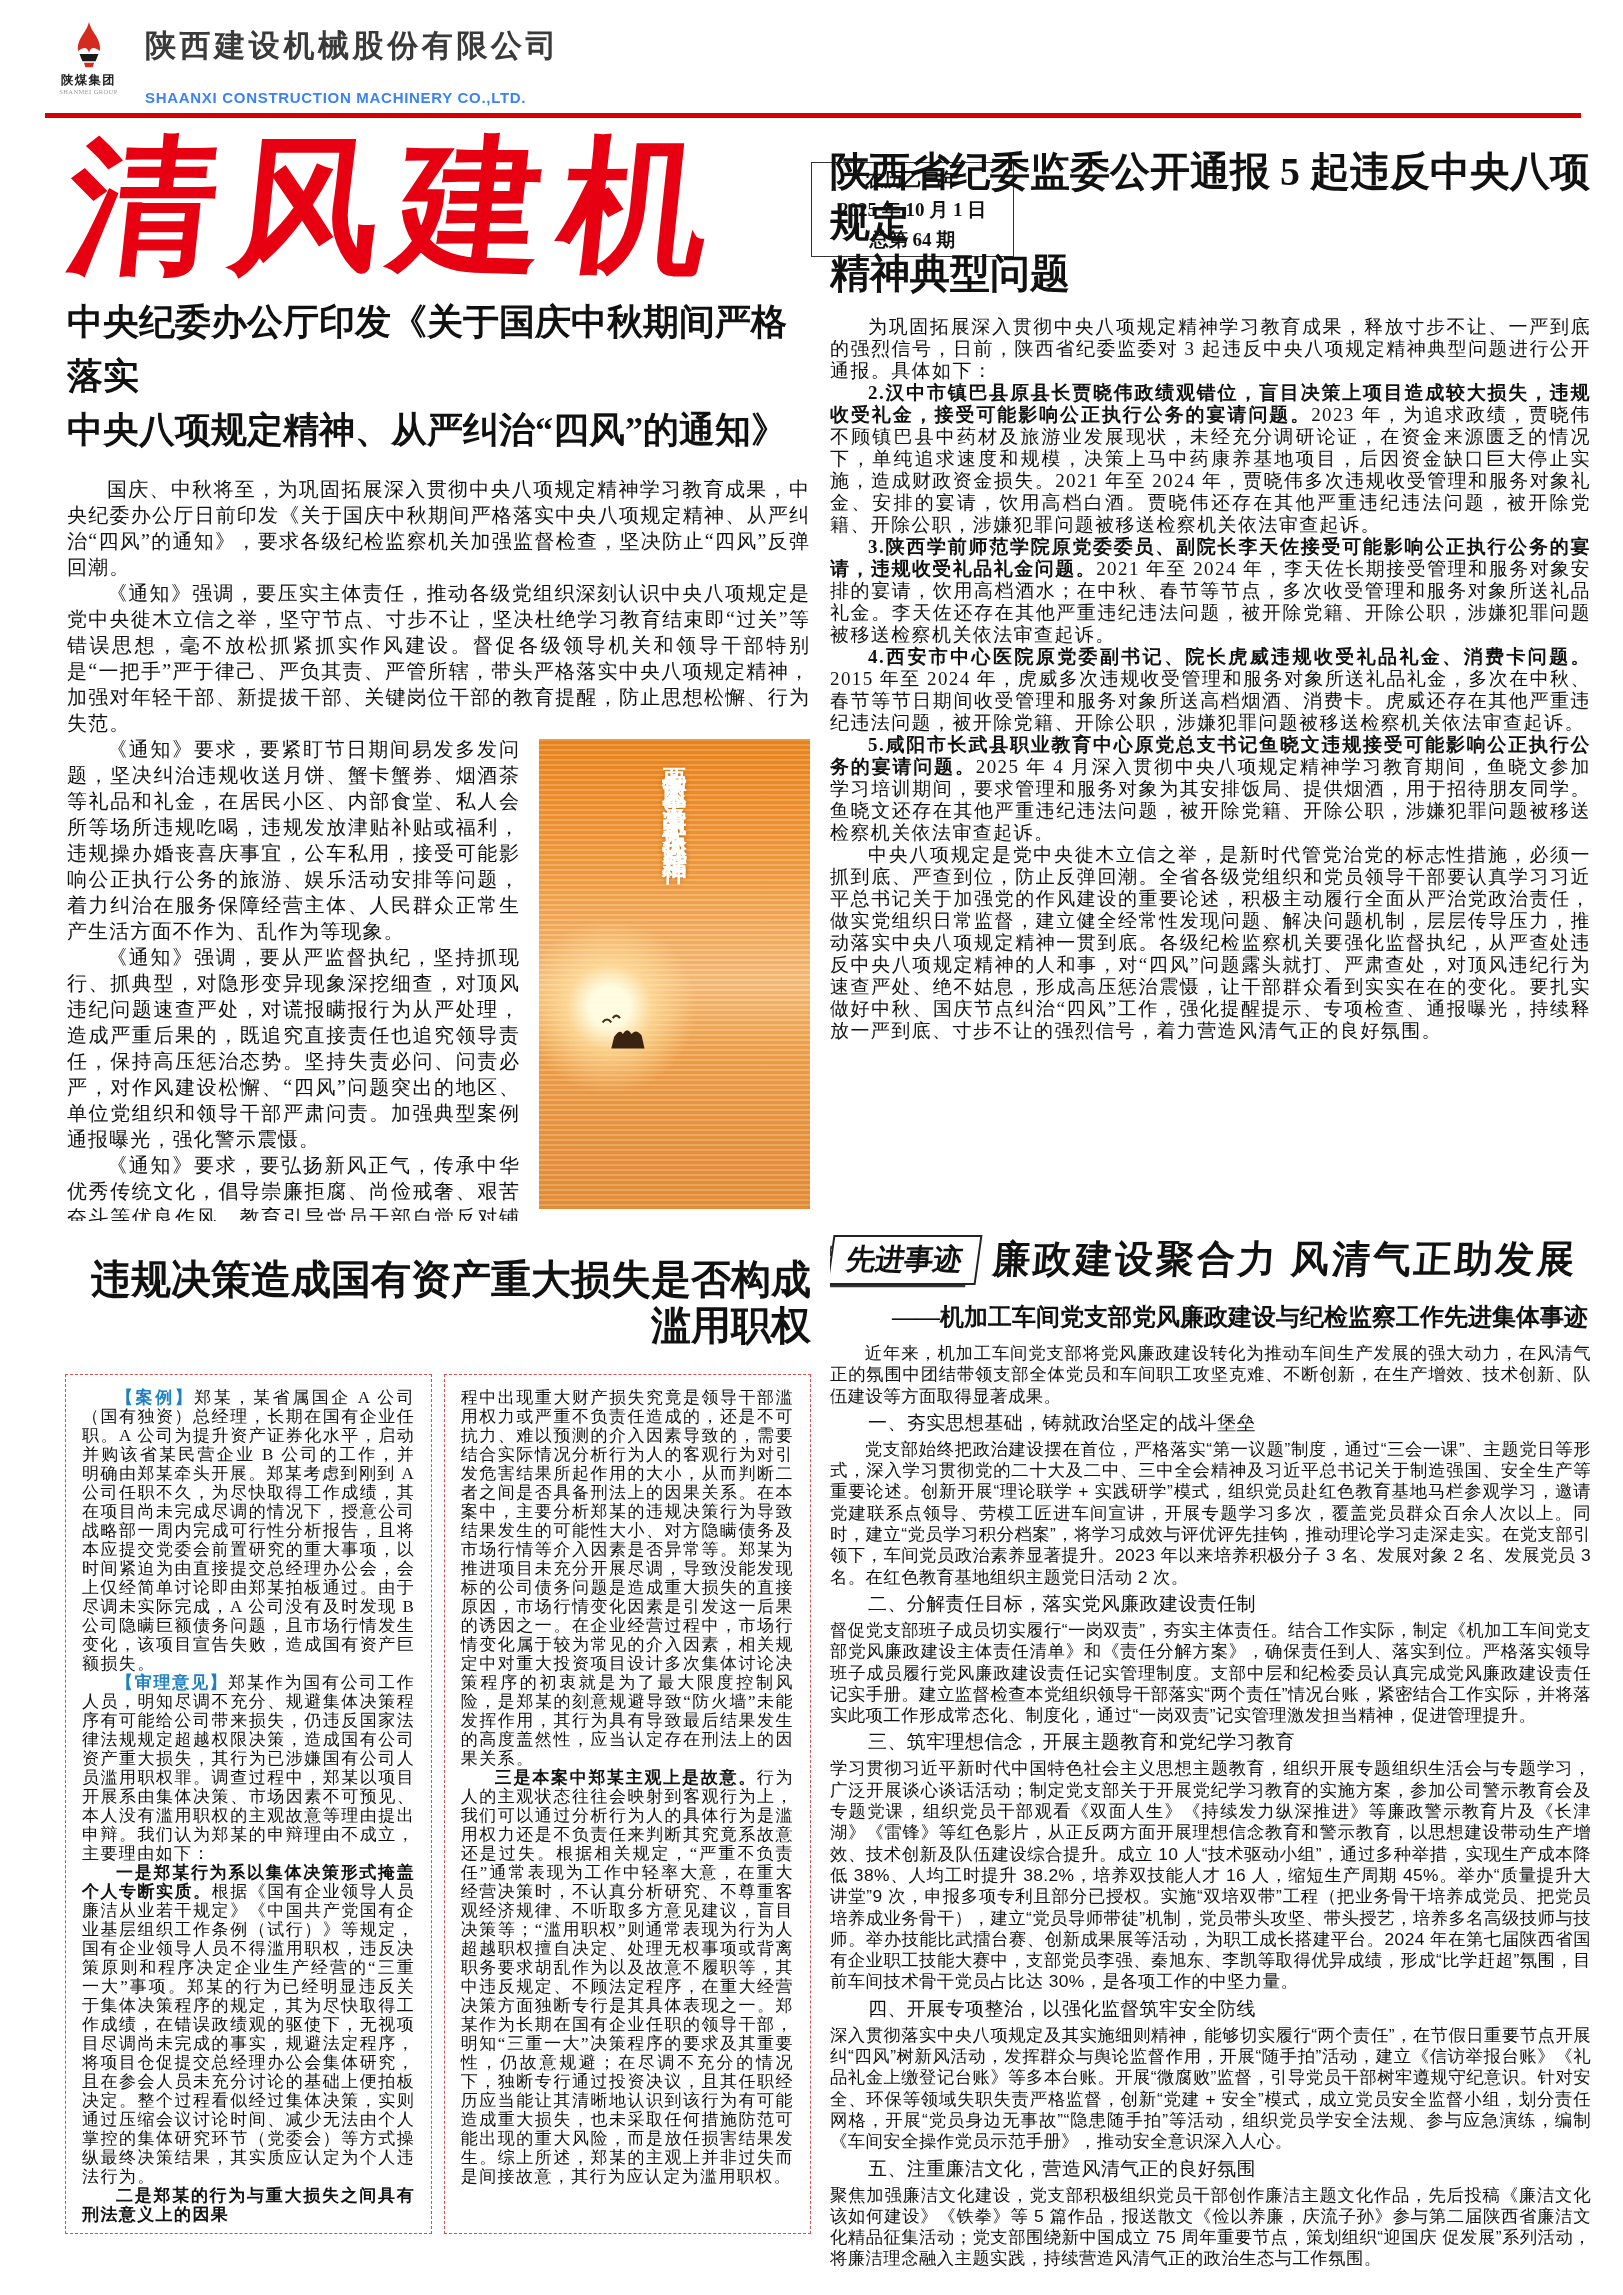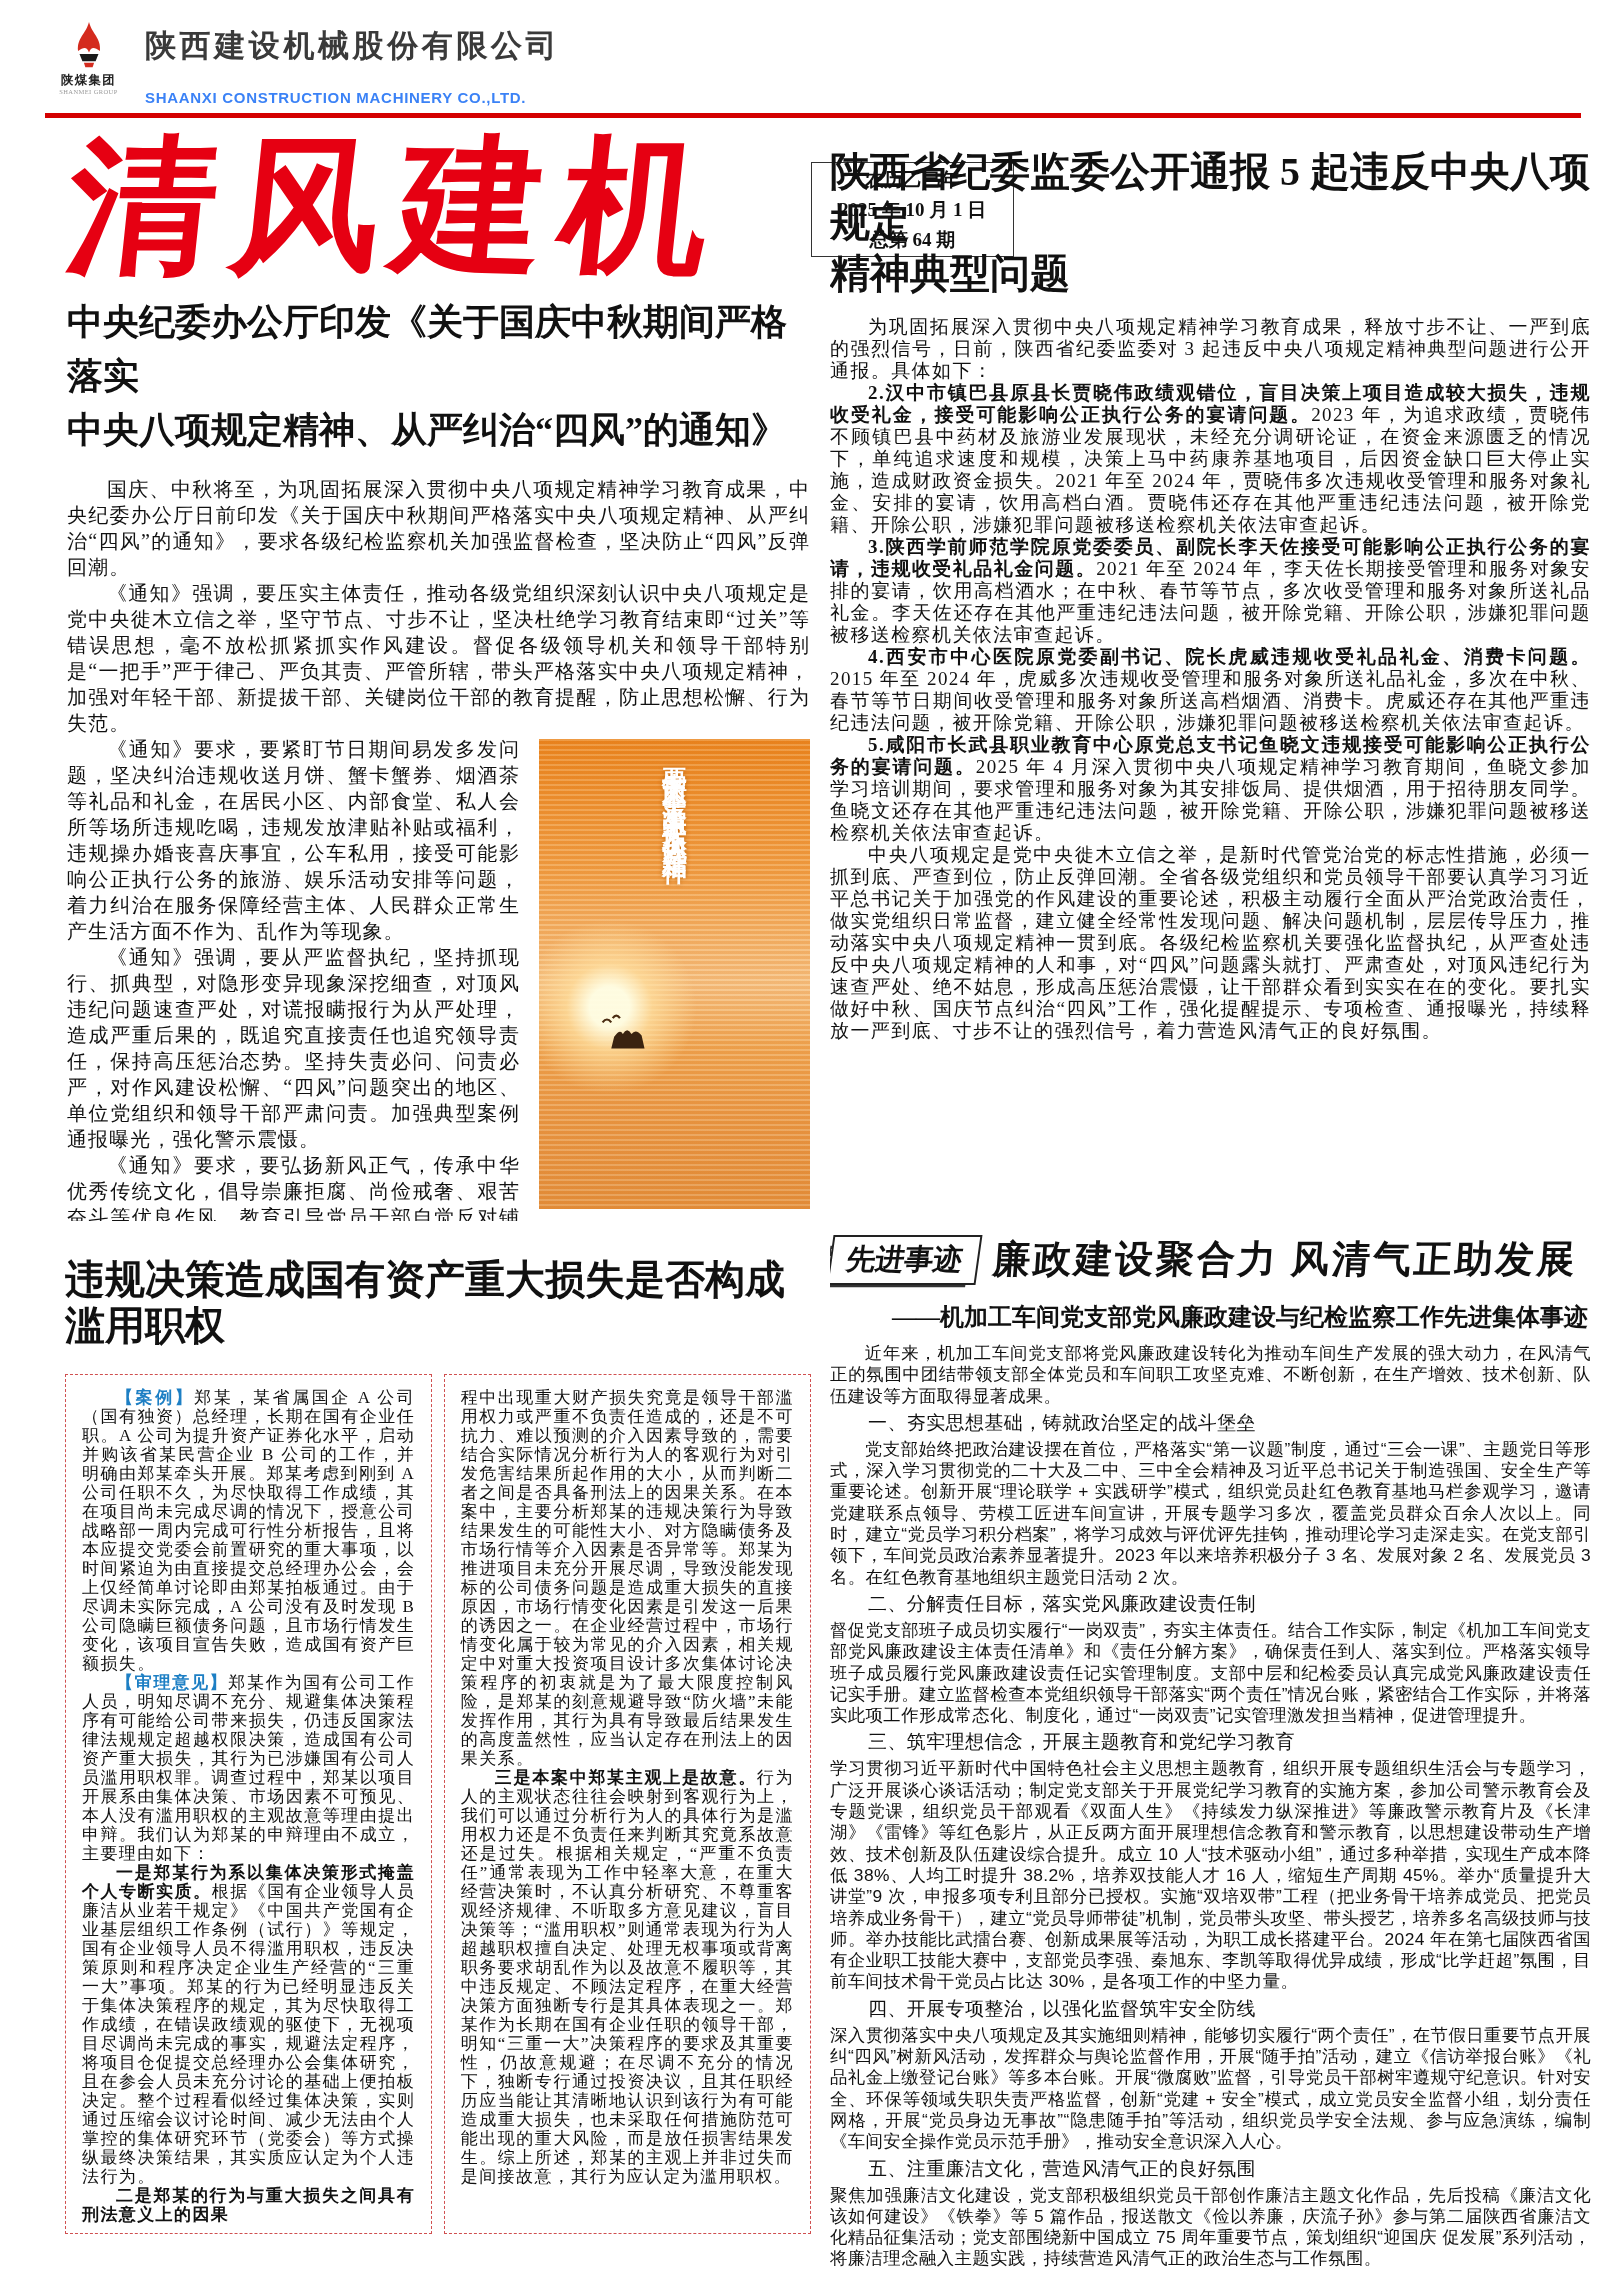--- a/index.html
+++ b/index.html
@@ -38,21 +38,21 @@
           text-shadow:0 0 4.3px rgba(200,110,20,.9);}
   .sunset svg{position:absolute;left:0;top:0;}
   
   .tongbao{position:absolute;left:830px;top:146px;width:761px;height:1088px;overflow:hidden;}
   .tb-title{font-size:40px;font-weight:bold;text-align:left;line-height:51px;}
   .tb-body{margin-top:17.4px;font-size:19px;line-height:22px;text-align:justify;letter-spacing:1.4px;}
   .tb-body p{margin:0;text-indent:2em;}
   .lead{font-weight:bold;}
   
   .case{position:absolute;left:65px;top:1257px;width:746px;}
-  .case-title{font-size:40px;font-weight:bold;text-align:left;line-height:46px;}
+  .case-title{font-size:40px;font-weight:bold;text-align:right;line-height:46px;}
   .case-cols{display:flex;gap:11.6px;margin-top:24.6px;}
   .case-col{flex:1;border:1.4px dashed #d05050;padding:13px 16px;height:832px;overflow:hidden;
             font-size:17px;line-height:19px;text-align:justify;letter-spacing:1.4px;}
   .case-col p{margin:0;text-indent:2em;}
   .case-col p.noindent{text-indent:0;}
   .tag{color:#1d7fc4;font-weight:bold;}
   
   .deeds{position:absolute;left:830px;top:1234px;width:761px;height:1056px;overflow:hidden;
          font-family:"Liberation Sans","DejaVu Sans",sans-serif;}
   .deeds-head{display:flex;align-items:center;}

